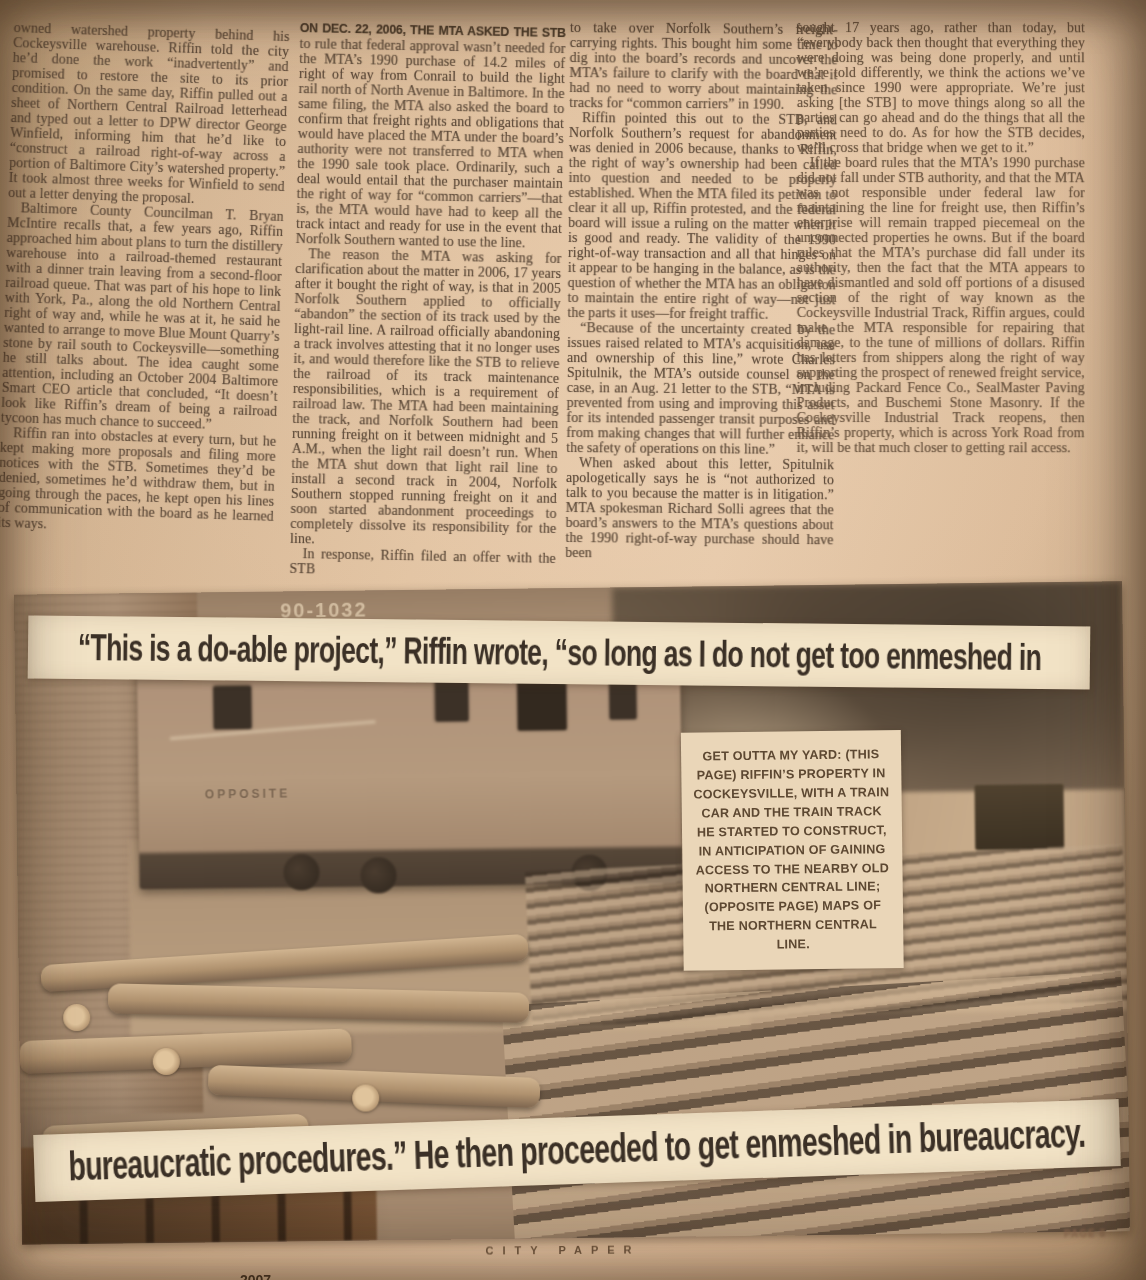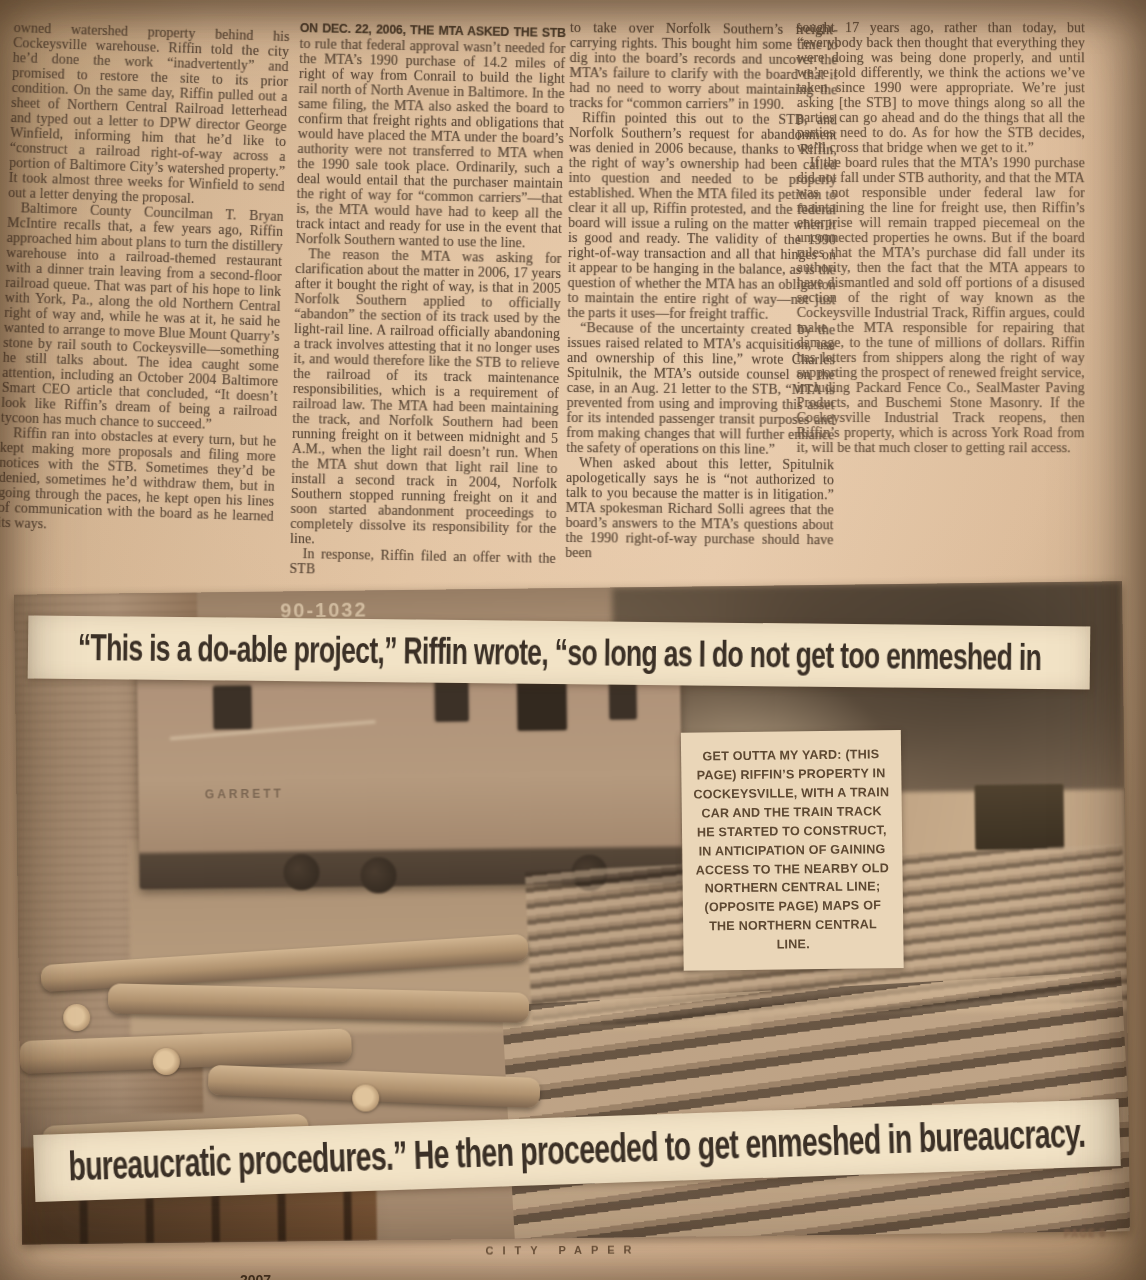--- a/index.html
+++ b/index.html
@@ -174,21 +174,21 @@
     <div class="log l3"></div>
     <div class="log l4"></div>
     <div class="log l5"></div>
     <div class="log-end e1"></div>
     <div class="log-end e2"></div>
     <div class="log-end e3"></div>
     <div class="log-end e4"></div>
     <div class="ph ph-blocks"></div>
     <div class="ph ph-shadow-bl"></div>
     <div class="car-number">90-1032</div>
-    <div class="car-markings">GARRETT</div>
+    <div class="car-markings">OPPOSITE</div>
     <div class="caption">GET OUTTA MY YARD: (THIS PAGE) RIFFIN’S PROPERTY IN COCKEYSVILLE, WITH A TRAIN CAR AND THE TRAIN TRACK HE STARTED TO CONSTRUCT, IN ANTICIPATION OF GAINING ACCESS TO THE NEARBY OLD NORTHERN CENTRAL LINE; (OPPOSITE PAGE) MAPS OF THE NORTHERN CENTRAL LINE.</div>
   </div>
 
   <div class="quote-band quote-top">
     <span>“This is a do-able project,” Riffin wrote, “so long as I do not get too enmeshed in</span>
   </div>
   <div class="quote-band quote-bottom">
     <span>bureaucratic procedures.” He then proceeded to get enmeshed in bureaucracy.</span>
   </div>
 

